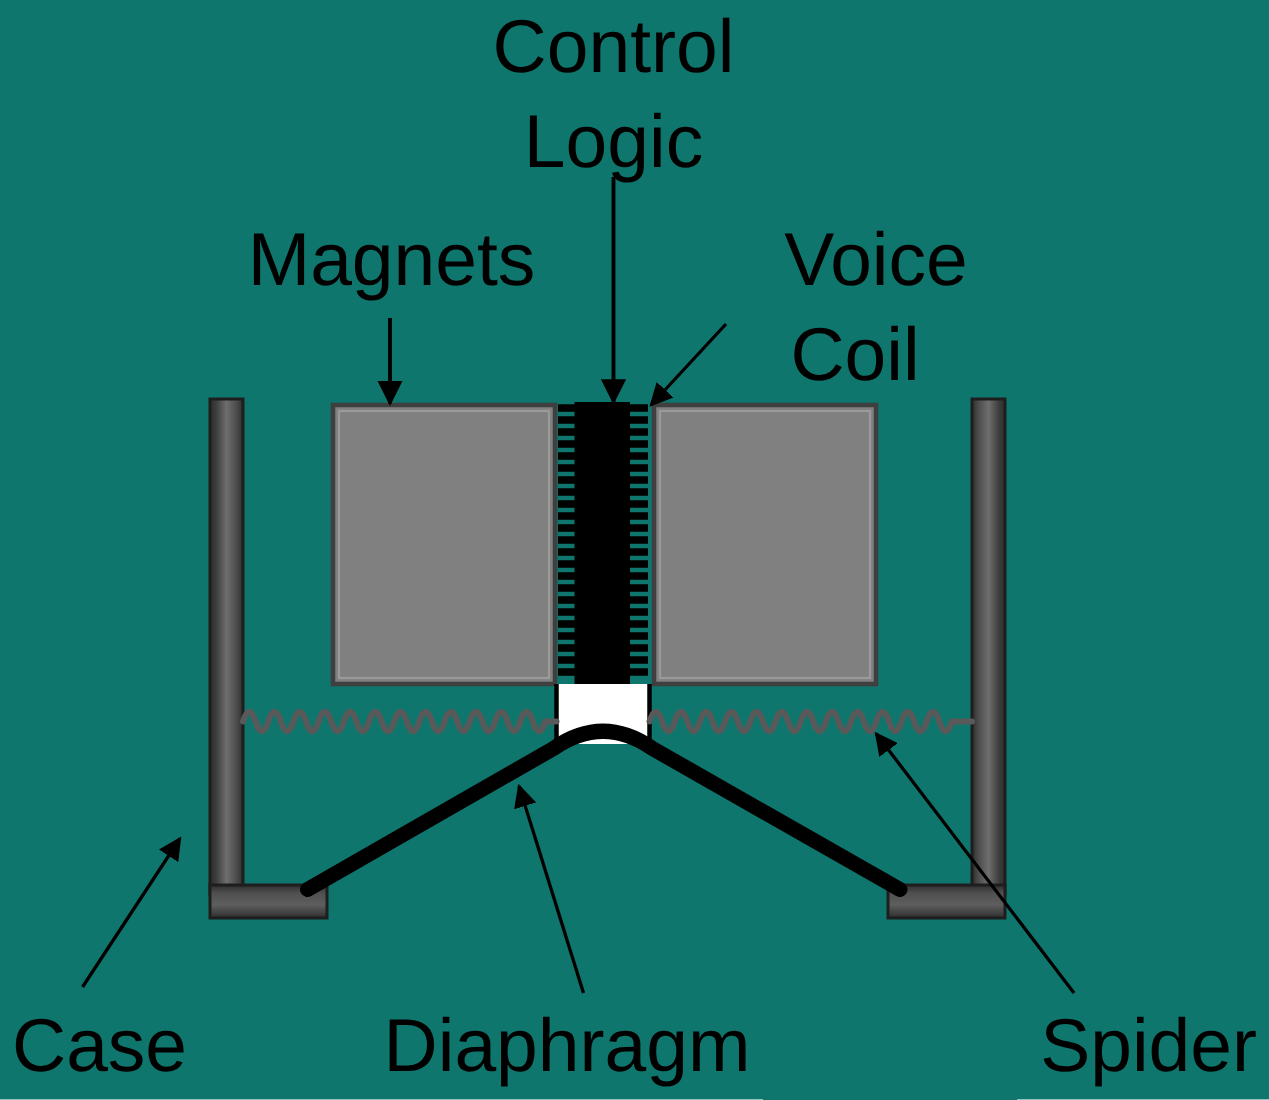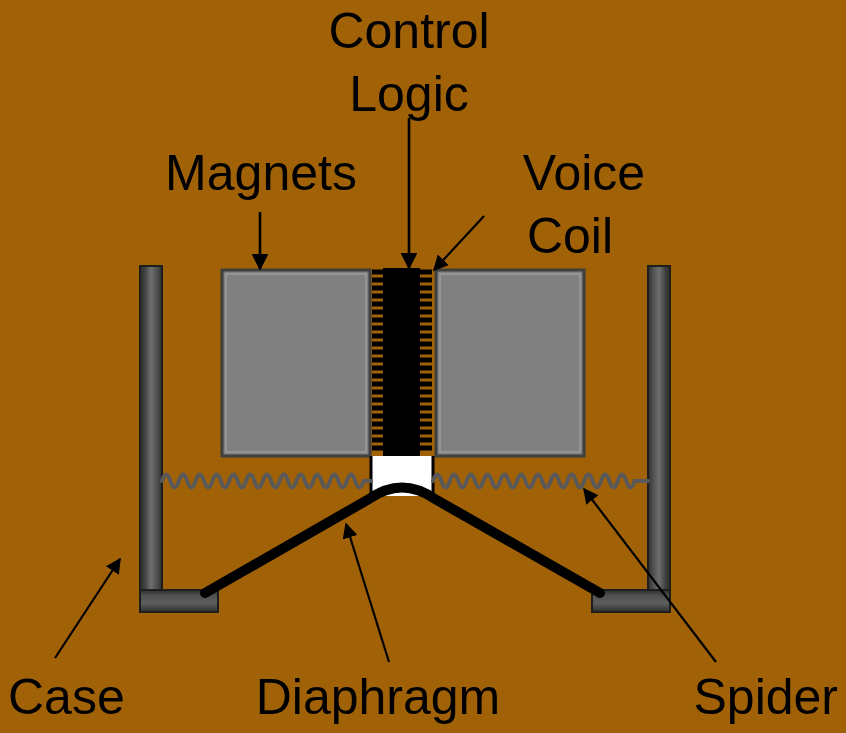--- a/index.html
+++ b/index.html
@@ -10,21 +10,21 @@
   body {
     width: 846px;
     height: 733px;
     font-family: "Liberation Sans", sans-serif;
     overflow: hidden;
   }
   #diagram-root {
     position: relative;
     width: 846px;
     height: 733px;
-    background: #a16207;
+    background: #0f766e;
   }
   #diagram-svg {
     position: absolute;
     left: 0;
     top: 0;
     width: 846px;
     height: 733px;
     display: block;
   }
   .lbl {

